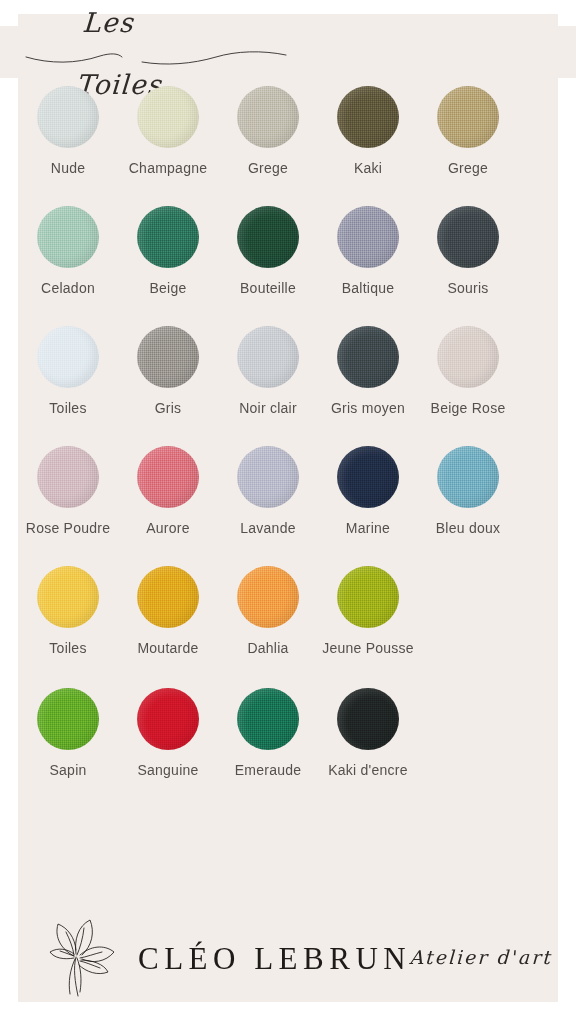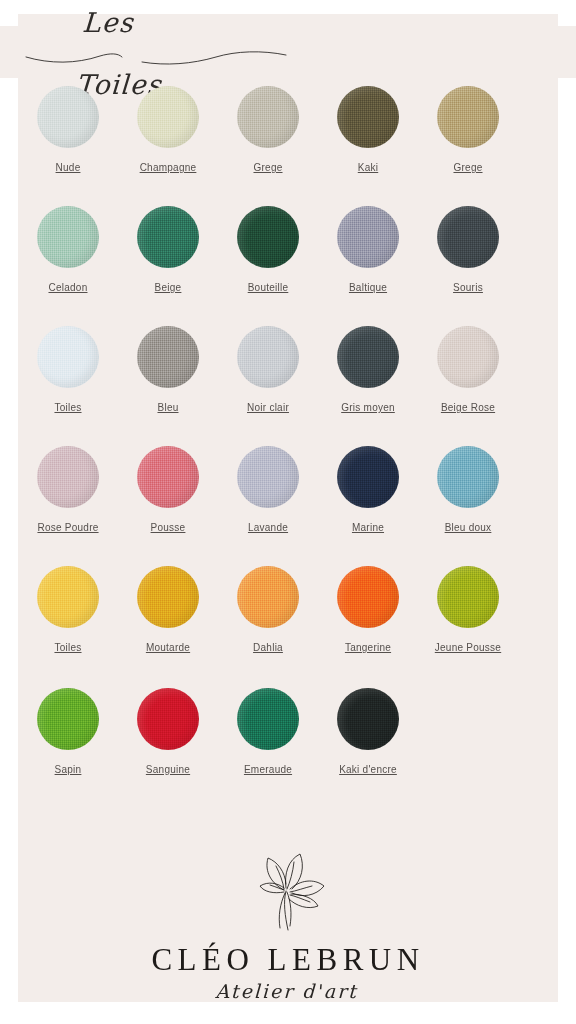--- a/index.html
+++ b/index.html
@@ -96,37 +96,36 @@
     position: relative;
     background-image:
       repeating-linear-gradient(90deg, rgba(255,255,255,0.17) 0 1px, rgba(0,0,0,0.055) 1px 2px),
       repeating-linear-gradient(0deg,  rgba(255,255,255,0.14) 0 1px, rgba(0,0,0,0.05) 1px 2px);
     background-blend-mode: overlay, overlay;
     box-shadow: inset -5px -4px 9px rgba(0,0,0,0.07),
                 inset 4px 3px 8px rgba(255,255,255,0.13);
   }
   .label {
     margin-top: 14px;
-    font-size: 10px;
+    font-size: 14px;
     line-height: 12px;
     color: #55504d;
     text-align: left;
     letter-spacing: 0.25px;
     max-width: 92px;
-    text-decoration: underline;
   }
 
   
   .footer {
     position: absolute;
     left: 18px;
     bottom: 22px;
     width: 540px;
     display: flex;
-    flex-direction: column;
+    flex-direction: row;
     align-items: center;
   }
   .brand-mark { width: 120px; height: 92px; display: block; }
   .brand-name {
     margin-top: 6px;
     font-family: "Liberation Serif", serif;
     font-size: 31px;
     letter-spacing: 5.5px;
     color: #1e1b19;
     white-space: nowrap;
@@ -209,21 +208,21 @@
       </div>
     </div>
 
     <div class="row">
       <div class="cell">
         <div class="swatch" style="background-color: rgb(223, 232, 238);"></div>
         <div class="label">Toiles</div>
       </div>
       <div class="cell">
         <div class="swatch" style="background-color: rgb(145, 140, 134);"></div>
-        <div class="label">Bleu</div>
+        <div class="label">Gris</div>
       </div>
       <div class="cell">
         <div class="swatch" style="background-color: rgb(198, 202, 206);"></div>
         <div class="label">Noir clair</div>
       </div>
       <div class="cell">
         <div class="swatch" style="background-color: rgb(58, 67, 71);"></div>
         <div class="label">Gris moyen</div>
       </div>
       <div class="cell">
@@ -232,21 +231,21 @@
       </div>
     </div>
 
     <div class="row">
       <div class="cell">
         <div class="swatch" style="background-color: rgb(207, 182, 188);"></div>
         <div class="label">Rose Poudre</div>
       </div>
       <div class="cell">
         <div class="swatch" style="background-color: rgb(217, 106, 117);"></div>
-        <div class="label">Pousse</div>
+        <div class="label">Aurore</div>
       </div>
       <div class="cell">
         <div class="swatch" style="background-color: rgb(179, 181, 198);"></div>
         <div class="label">Lavande</div>
       </div>
       <div class="cell">
         <div class="swatch" style="background-color: rgb(31, 42, 64);"></div>
         <div class="label">Marine</div>
       </div>
       <div class="cell">
@@ -260,24 +259,20 @@
         <div class="swatch" style="background-color: rgb(240, 196, 68);"></div>
         <div class="label">Toiles</div>
       </div>
       <div class="cell">
         <div class="swatch" style="background-color: rgb(221, 160, 28);"></div>
         <div class="label">Moutarde</div>
       </div>
       <div class="cell">
         <div class="swatch" style="background-color: rgb(240, 148, 64);"></div>
         <div class="label">Dahlia</div>
-      </div>
-      <div class="cell">
-        <div class="swatch" style="background-color: rgb(240, 90, 24);"></div>
-        <div class="label">Tangerine</div>
       </div>
       <div class="cell">
         <div class="swatch" style="background-color: rgb(150, 168, 24);"></div>
         <div class="label">Jeune Pousse</div>
       </div>
     </div>
 
     <div class="row">
       <div class="cell">
         <div class="swatch" style="background-color: rgb(91, 163, 38);"></div>

